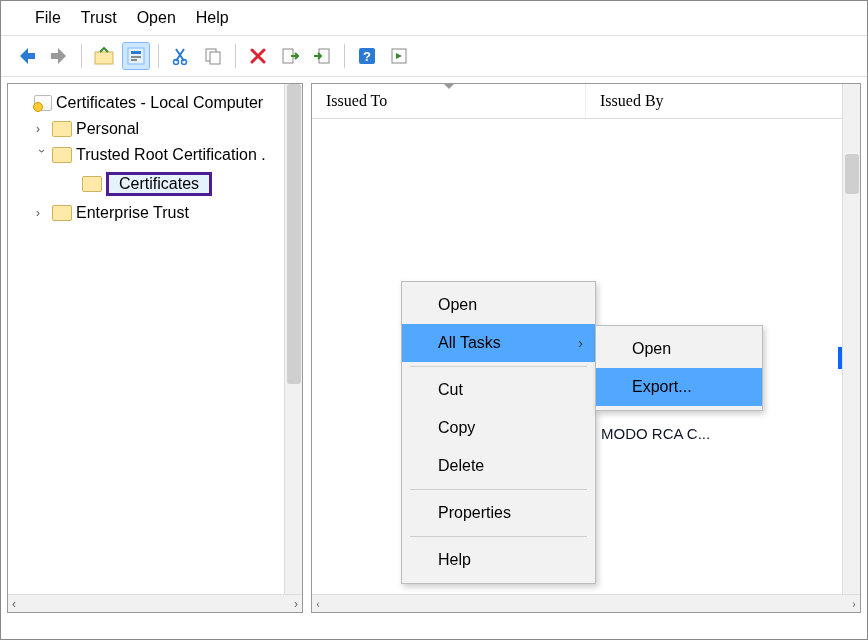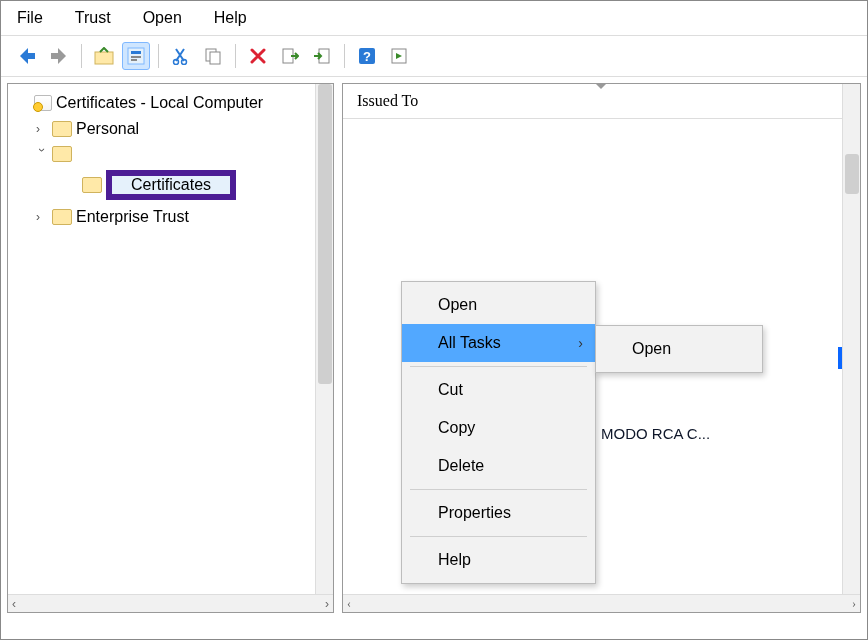--- a/index.html
+++ b/index.html
@@ -8,22 +8,22 @@
   font-size: 15px;
   background: #fff;
   width: 868px;
   height: 640px;
   border: 1px solid #888;
   overflow: hidden;
   position: relative;
 }
 .menubar {
   display: flex;
-  gap: 32px;
-  padding: 8px 16px;
+  gap: 20px;
+  padding: 8px 34px;
   font-size: 16px;
   border-bottom: 1px solid #ddd;
 }
 .menubar span { cursor: default; }
 .toolbar {
   display: flex;
   align-items: center;
   gap: 4px;
   padding: 6px 12px;
   border-bottom: 1px solid #ddd;
@@ -43,21 +43,21 @@
   height: calc(100% - 96px);
   padding: 6px;
   gap: 8px;
 }
 .tree-pane, .list-pane {
   border: 1px solid #999;
   position: relative;
   overflow: hidden;
   background: #fff;
 }
-.tree-pane { width: 327px; }
+.tree-pane { width: 296px; }
 .list-pane { flex: 1; font-family: Liberation Serif, serif; }
 .vscroll {
   position: absolute;
   right: 0; top: 0;
   width: 18px;
   height: calc(100% - 18px);
   background: #f1f1f1;
   border-left: 1px solid #ddd;
 }
 .vscroll .thumb {
@@ -117,22 +117,22 @@
   left:-2px; bottom:-2px;
   width:8px;height:8px;
   background:#ffcc33;
   border-radius:50%;
   border:1px solid #cc9a00;
 }
 .tree-row.indent1 { padding-left: 24px; }
 .tree-row.indent2 { padding-left: 54px; }
 .tree-row.selected .label {
   background: #e5f1fb;
-  border: 6px solid #4c1d95;
-  padding: 0 19px;
+  border: 3px solid #4c1d95;
+  padding: 0 10px;
 }
 .list-header {
   display: flex;
   border-bottom: 1px solid #ddd;
   font-size: 16px;
 }
 .list-header .col {
   padding: 8px 14px;
   border-right: 1px solid #eee;
   flex: 1;
@@ -298,20 +298,21 @@
         <span class="label">Certificates - Local Computer</span>
       </div>
       <div class="tree-row indent1">
         <span class="exp">›</span>
         <span class="folder"></span>
         <span class="label">Personal</span>
       </div>
       <div class="tree-row indent1">
         <span class="exp" style="transform:rotate(90deg);">›</span>
         <span class="folder"></span>
+        <span class="label">Trusted Root Certification .</span>
       </div>
       <div class="tree-row indent2 selected">
         <span class="exp"></span>
         <span class="folder"></span>
         <span class="label">Certificates</span>
       </div>
       <div class="tree-row indent1">
         <span class="exp">›</span>
         <span class="folder"></span>
         <span class="label">Enterprise Trust</span>
@@ -322,20 +323,21 @@
       </div>
     <div class="hscroll">
       <span class="arrow">‹</span>
       <span class="arrow">›</span>
     </div>
   </div>
 
   <div class="list-pane">
     <div class="list-header">
       <div class="col">Issued To</div>
+      <div class="col">Issued By</div>
     </div>
     <div class="selection-sliver"></div>
     <div class="vscroll">
         <div class="thumb" style="height:40px;top:70px;"></div>
       </div>
     <div class="hscroll">
       <span class="arrow">‹</span>
       <span class="arrow">›</span>
     </div>
   </div>
@@ -349,15 +351,16 @@
   <div class="ctx-item">Copy</div>
   <div class="ctx-item">Delete</div>
   <div class="ctx-sep"></div>
   <div class="ctx-item">Properties</div>
   <div class="ctx-sep"></div>
   <div class="ctx-item">Help</div>
 </div>
 
 <div class="sub-menu">
   <div class="sub-item">Open</div>
+  <div class="sub-item highlight">Export...</div>
 </div>
 
 <div class="peek-text">MODO RCA C...</div>
 
 </body></html>

